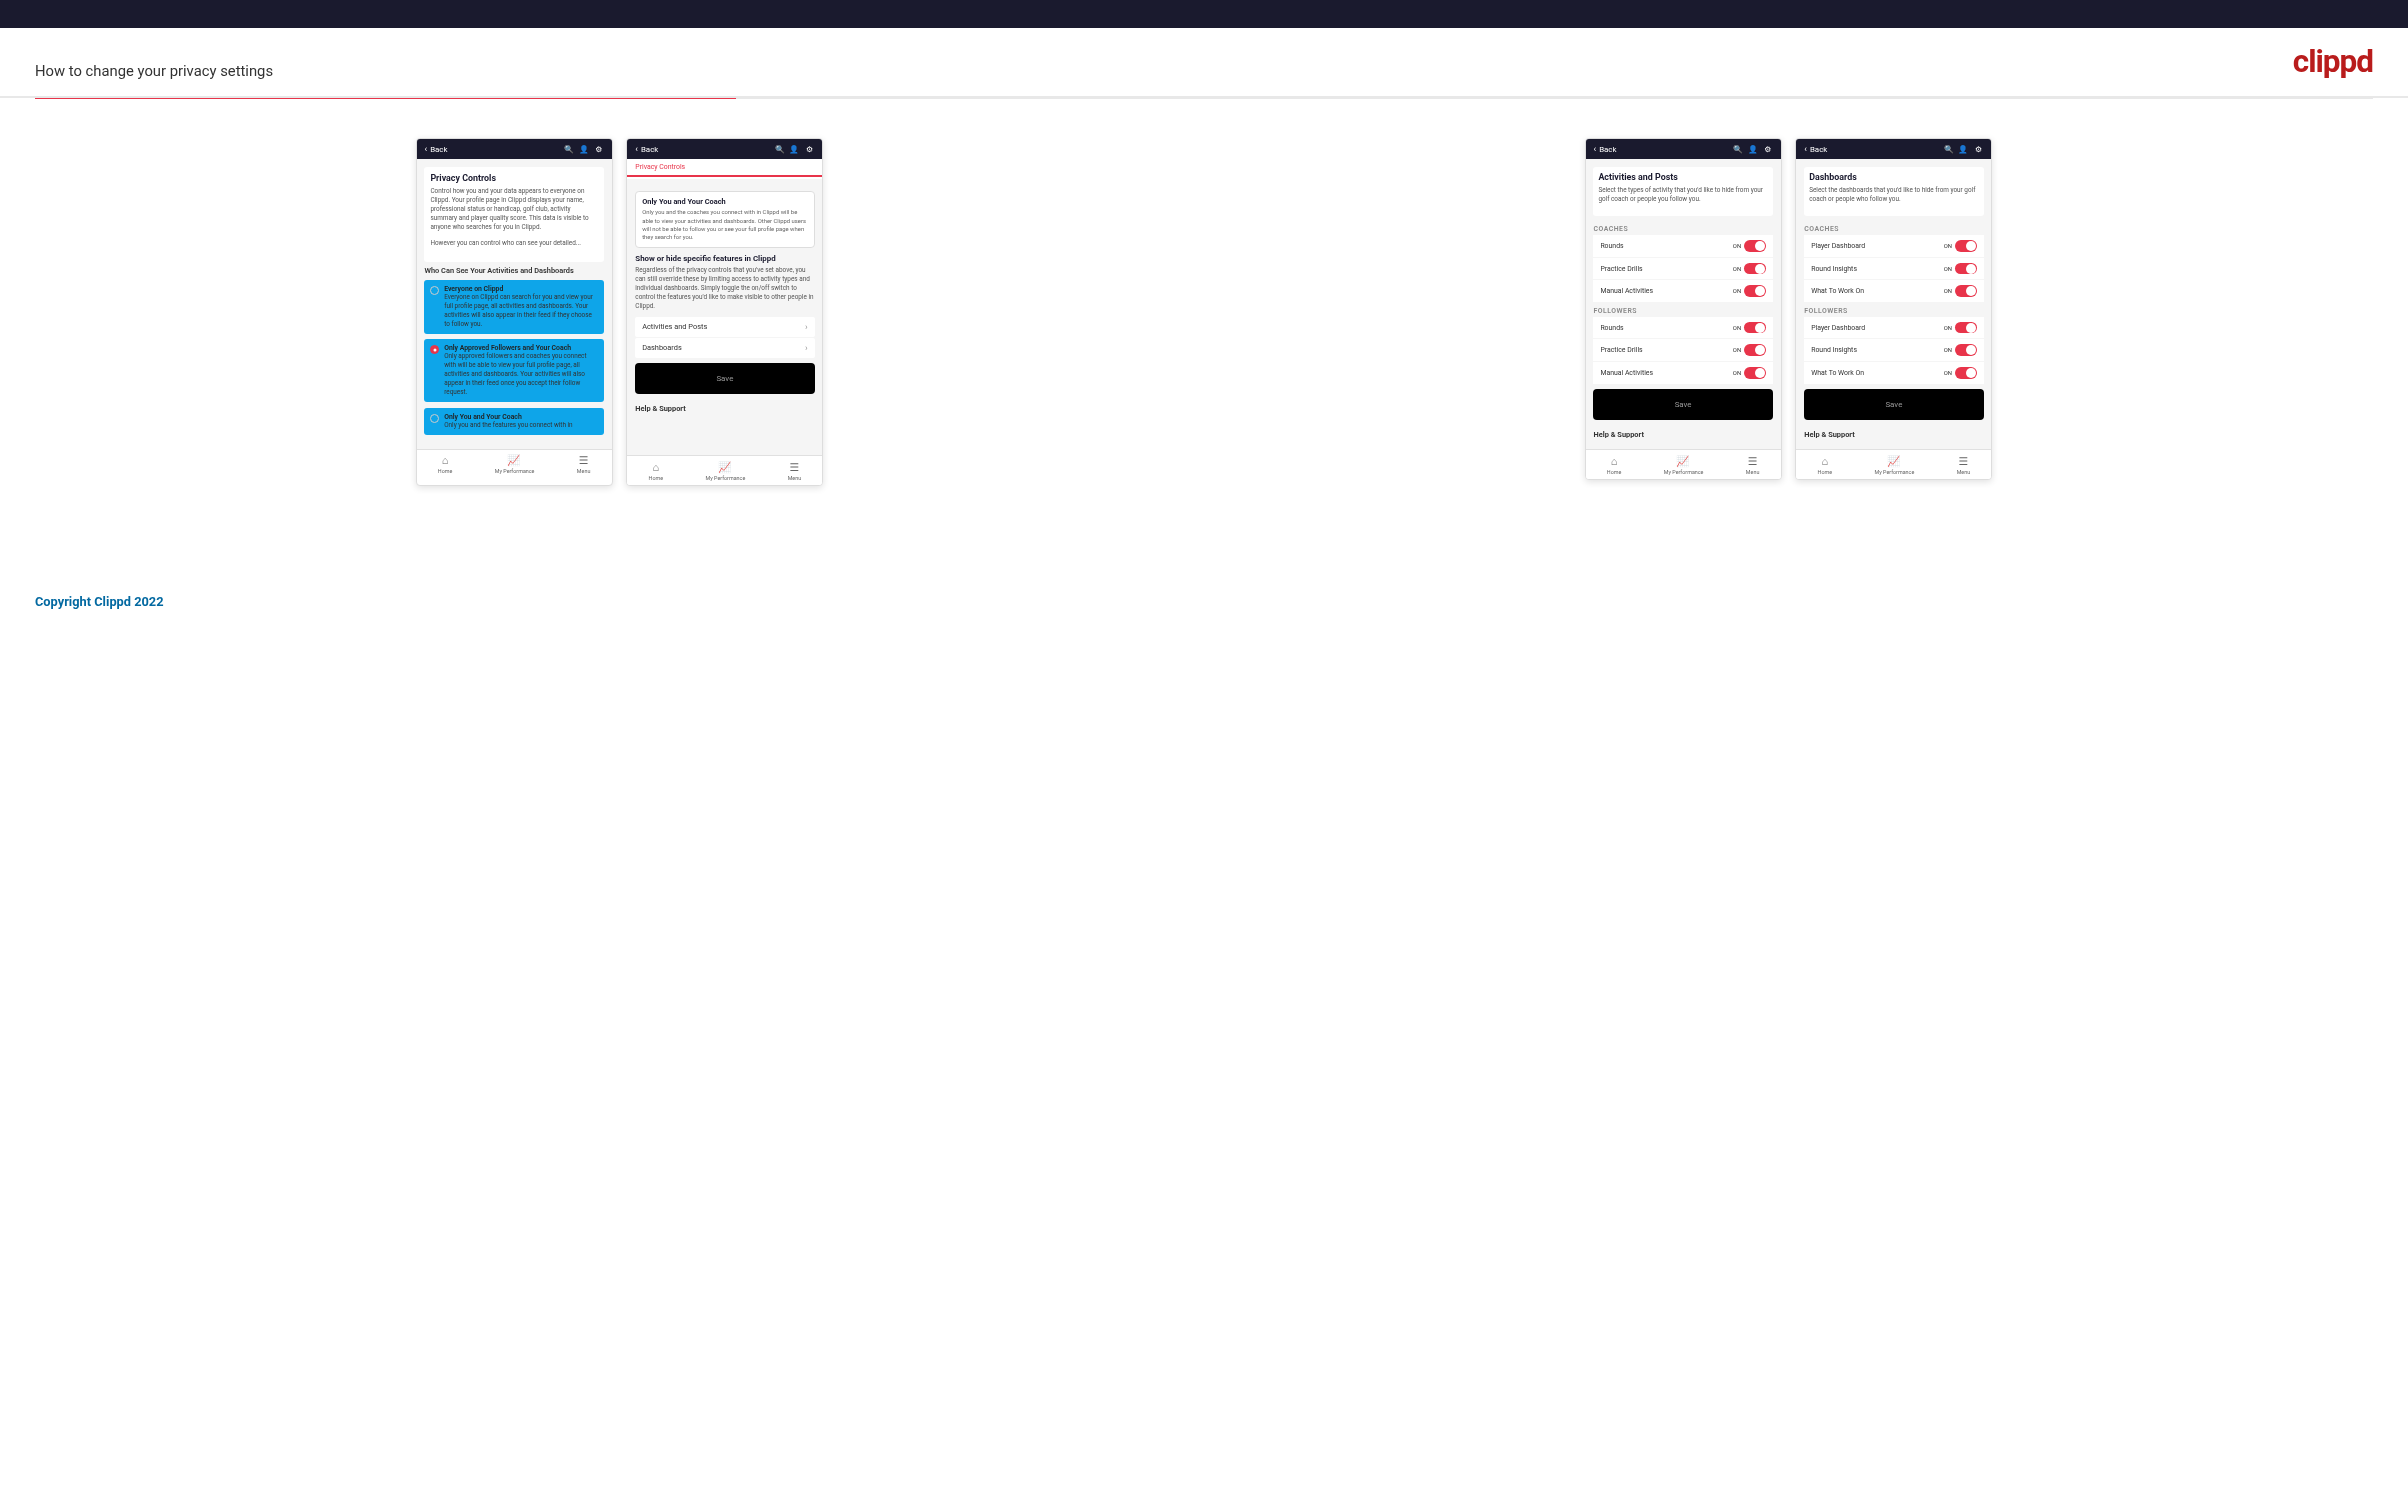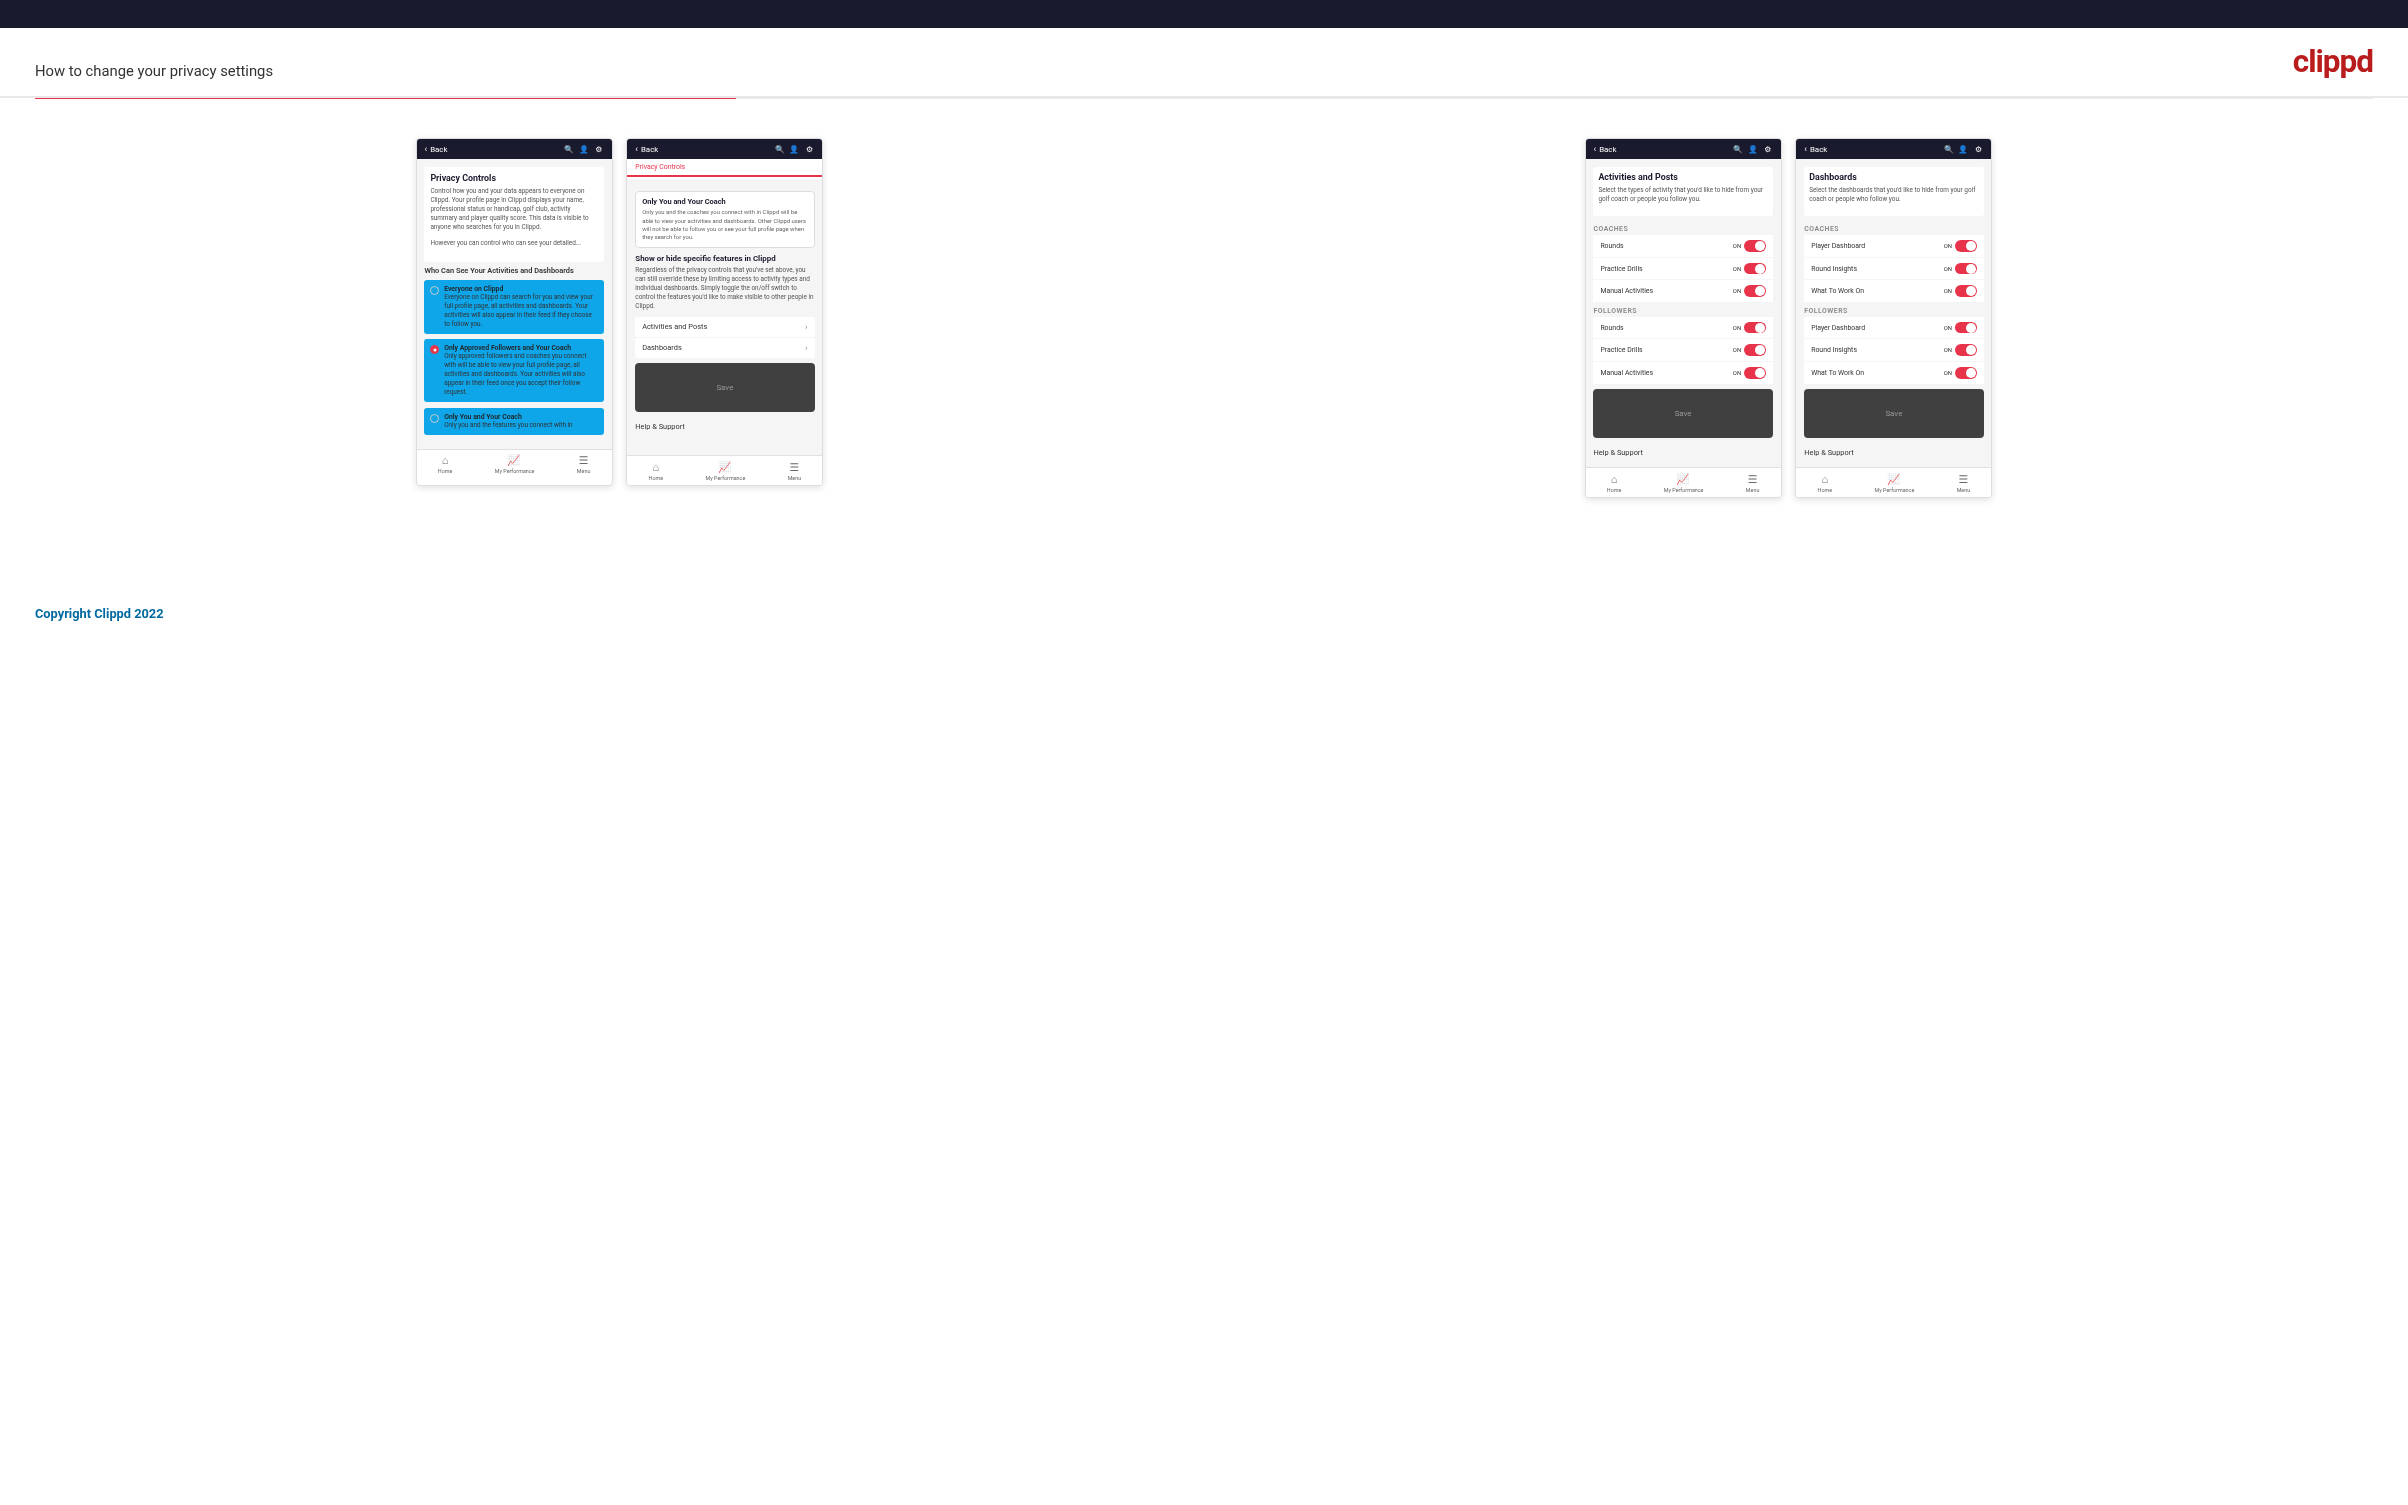--- a/index.html
+++ b/index.html
@@ -289,25 +289,25 @@
       font-size: 6.9px;
       font-weight: 600;
       color: #888;
       text-transform: uppercase;
       letter-spacing: 0.5px;
       padding: 3.9px 0 2px;
     }
 
     
     .mob-save-btn {
-      background: #404040;
+      background: #000000;
       color: #999;
       font-size: 7.9px;
       text-align: center;
-      padding: 20px;
+      padding: 11px;
       border-radius: 3.9px;
       margin: 5.9px 0;
     }
 
     
     .mob-bottom-nav {
       background: #fff;
       border-top: 1px solid #e0e0e0;
       display: flex;
       justify-content: space-around;
@@ -362,21 +362,21 @@
       margin-bottom: 0;
     }
 
     .mob-toggle-row-inline {
       display: flex;
       align-items: center;
     }
 
     .help-support-label {
       font-size: 7.4px;
-      font-weight: 400;
+      font-weight: 700;
       color: #333;
       padding: 3.9px 0 2px;
     }
 
     .screen-container-pair {
       display: flex;
       gap: 13.8px;
       justify-content: center;
     }
   </style>

